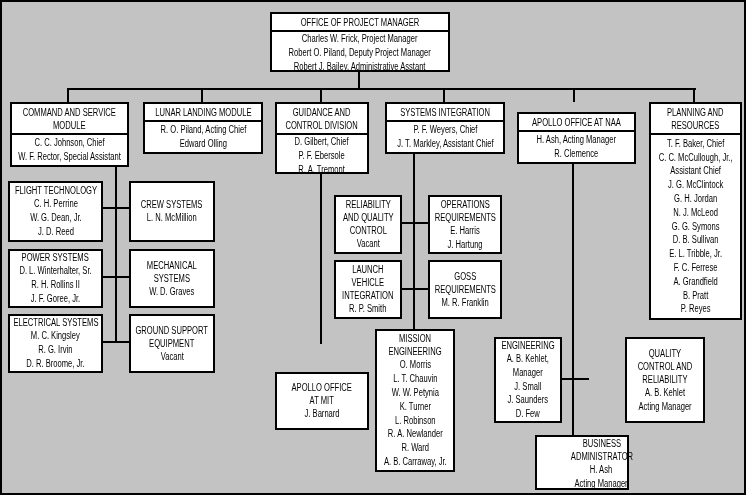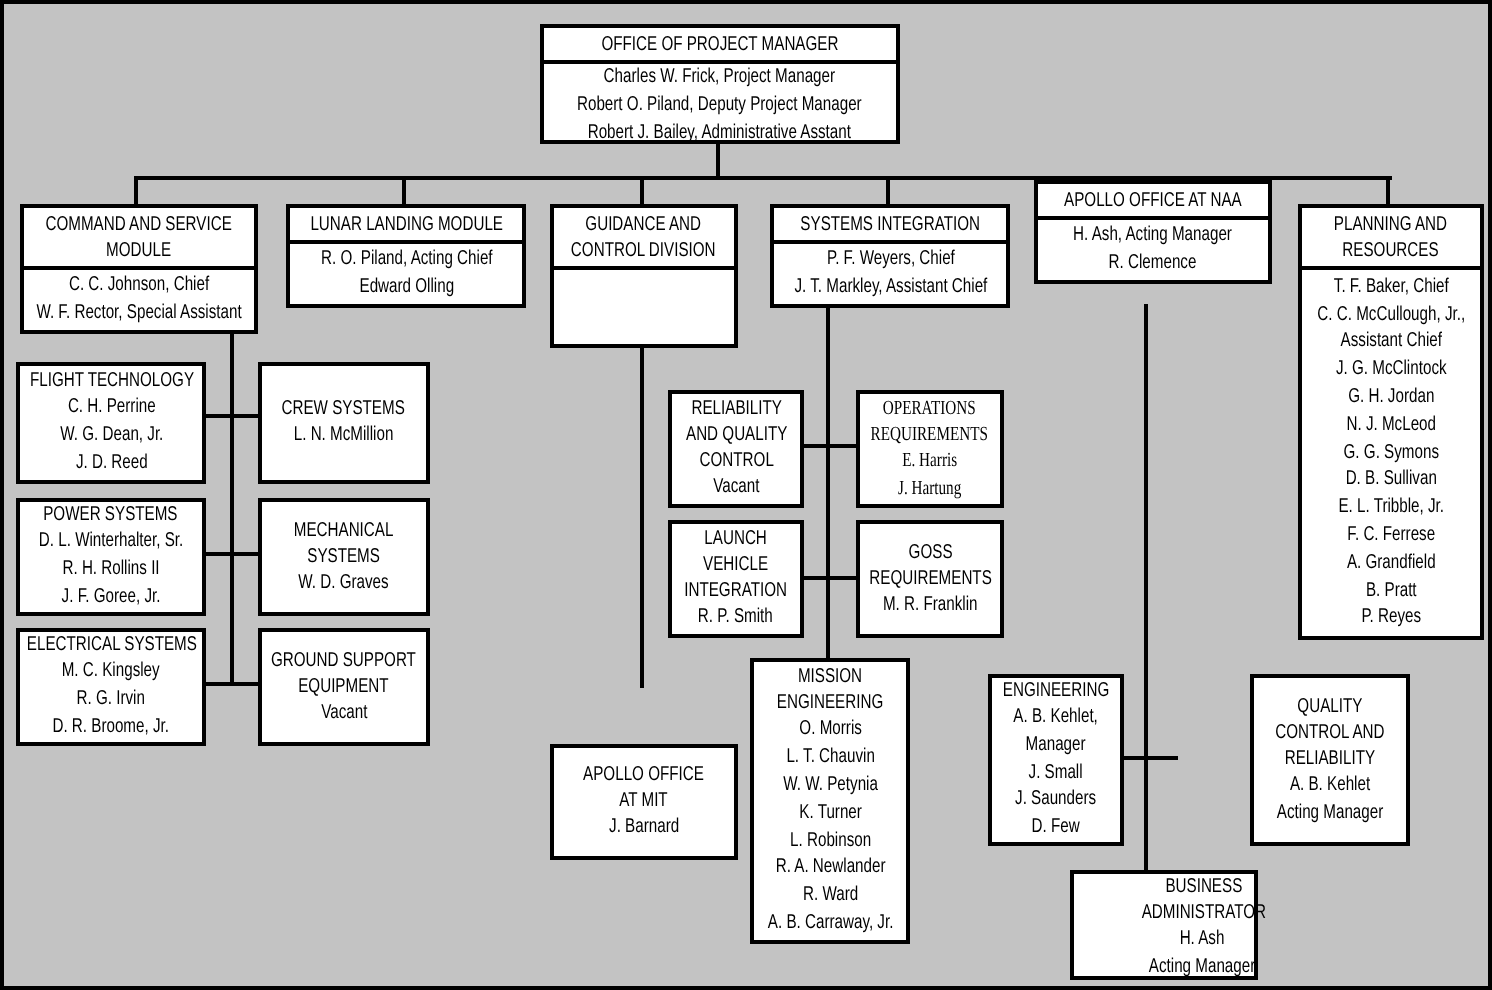--- a/index.html
+++ b/index.html
@@ -83,33 +83,38 @@
         <div class="txt members">R. O. Piland, Acting Chief
 Edward Olling</div>
       </div>
   </div>
 
   <div class="node" style="left:273px;top:100px;width:94px;height:72px;">
     <div class="hdr">
         <div class="txt title">GUIDANCE AND
 CONTROL DIVISION</div>
       </div>
+    <div class="body">
+        <div class="txt members">D. Gilbert, Chief
+P. F. Ebersole
+R. A. Tremont</div>
+      </div>
   </div>
 
   <div class="node" style="left:383px;top:100px;width:120px;height:52px;">
     <div class="hdr">
         <div class="txt title">SYSTEMS INTEGRATION</div>
       </div>
     <div class="body">
         <div class="txt members">P. F. Weyers, Chief
 J. T. Markley, Assistant Chief</div>
       </div>
   </div>
 
-  <div class="node" style="left:515px;top:88px;width:119px;height:52px;">
+  <div class="node" style="left:515px;top:110px;width:119px;height:52px;">
     <div class="hdr">
         <div class="txt title">APOLLO OFFICE AT NAA</div>
       </div>
     <div class="body">
         <div class="txt members">H. Ash, Acting Manager
 R. Clemence</div>
       </div>
   </div>
 
   <div class="node" style="left:647px;top:100px;width:93px;height:218px;justify-content:center;">
@@ -186,21 +191,21 @@
 
   <div class="node" style="left:332px;top:193px;width:68px;height:59px;">
     <div class="body">
         <div class="txt title">RELIABILITY
 AND QUALITY
 CONTROL</div>
         <div class="txt members">Vacant</div>
       </div>
   </div>
 
-  <div class="node" style="left:426px;top:193px;width:74px;height:59px;font-family:Liberation Serif, serif;">
+  <div class="node" style="left:426px;top:193px;width:74px;height:59px;">
     <div class="body">
         <div class="txt title">OPERATIONS
 REQUIREMENTS</div>
         <div class="txt members">E. Harris
 J. Hartung</div>
       </div>
   </div>
 
   <div class="node" style="left:332px;top:258px;width:68px;height:59px;">
     <div class="body">

